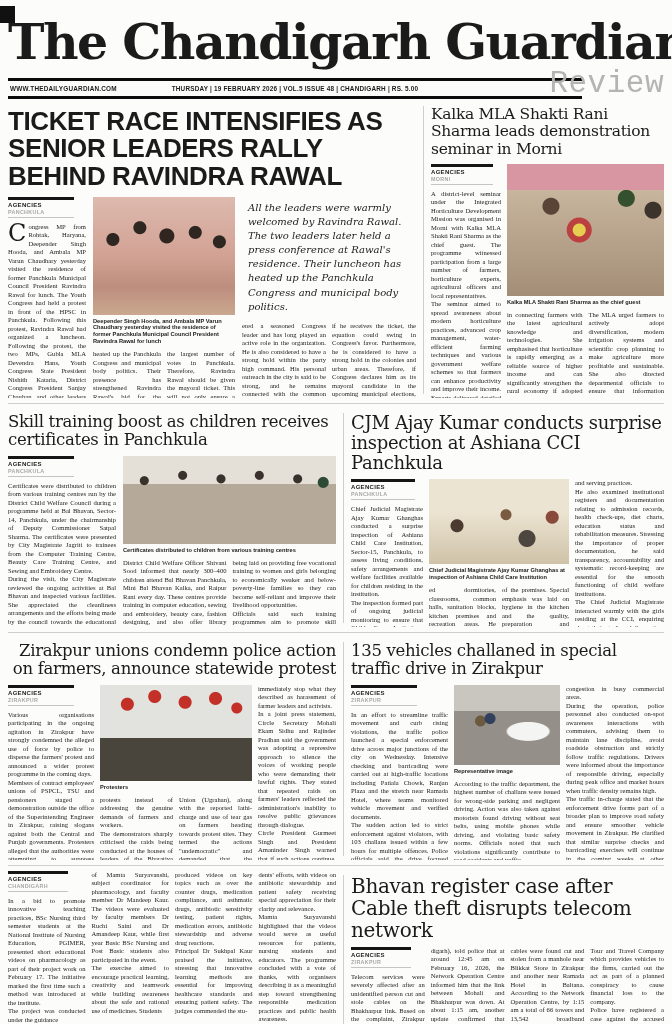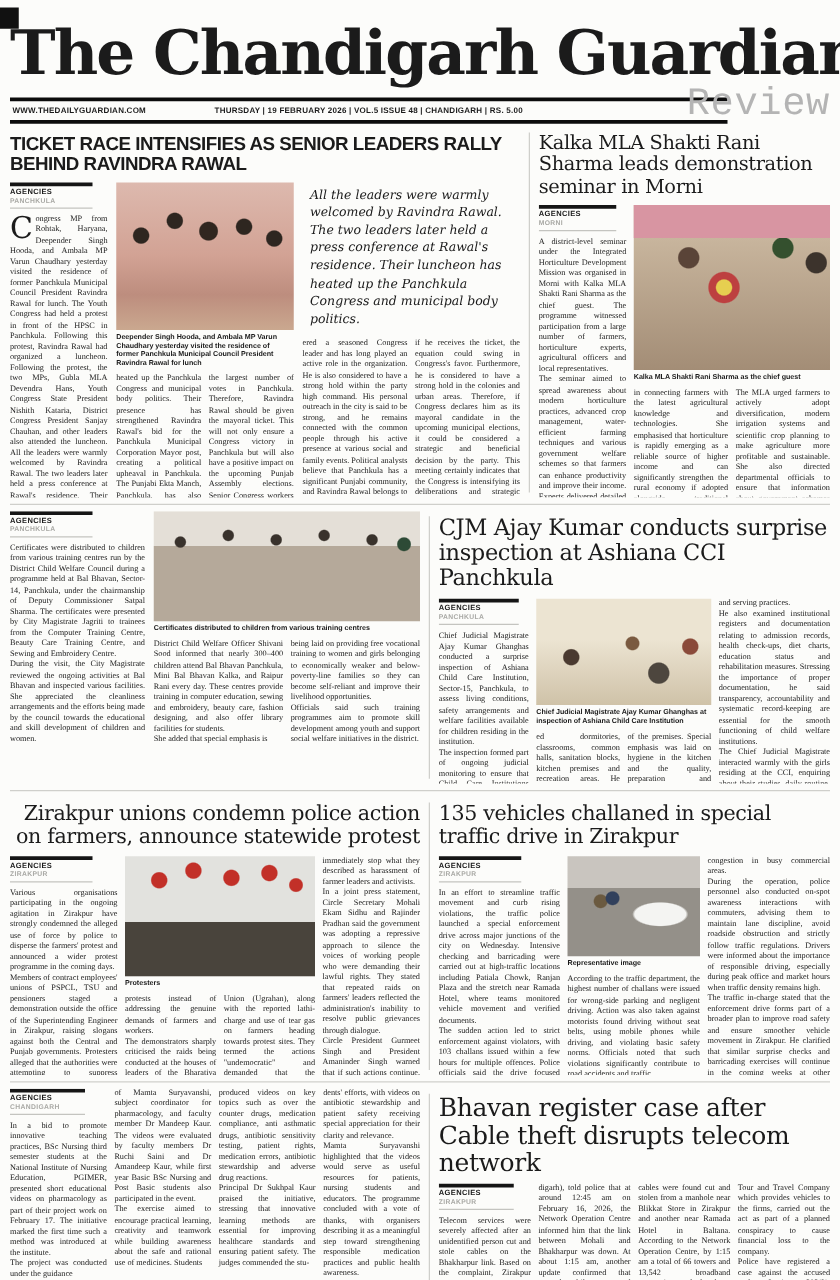--- a/index.html
+++ b/index.html
@@ -25,21 +25,21 @@
   .review {
     position:absolute; right:0; top:-12px; font-family:Liberation Mono, monospace;
     font-size:31px; color:#b4b4b4; letter-spacing:.5px;
   }
   
   .row { display:flex; overflow:hidden; }
   .vdiv { border-left:1px solid #cfcfcb; margin:4px 7px; }
   .hdiv { border-top:1px solid #cfcfcb; margin:5px 0; }
   h1,h2 { margin:0; }
   .h-main {
-    font-family:"Liberation Sans", sans-serif; font-weight:bold; font-size:15px;
+    font-family:"Liberation Sans", sans-serif; font-weight:bold; font-size:26px;
     line-height:1.06; letter-spacing:-0.4px; margin:6px 0 6px;
   }
   .h-serif { font-family:"DejaVu Serif", serif; font-weight:normal; letter-spacing:-0.3px; line-height:1.12; margin:4px 0 6px; }
   .h-kalka   { font-size:15.5px; }
   .h-skill   { font-size:16.5px; }
   .h-cjm     { font-size:18px; }
   .h-zirak   { font-size:16.5px;text-align:right; }
   .h-traffic { font-size:16.5px; }
   .h-nursing { font-size:14.5px; }
   .h-police  { font-size:20px; line-height:1.1; }
@@ -181,20 +181,21 @@
         </div>
       </div>
     </section>
   </div>
 
   <div class="hdiv"></div>
 
   <div class="row" style="height:218px">
 
     <section style="width:328px; overflow:hidden">
+      <h2 class="h-serif h-skill">Skill training boost as children receives certificates in Panchkula</h2>
       <div style="display:flex; gap:7px">
         <div style="width:108px; flex:none">
           <div class="byline">
             <div class="agency">AGENCIES</div>
             <div class="loc">PANCHKULA</div>
           </div>
           <div class="txt">Certificates were distributed to children from various training centres run by the District Child Welfare Council during a programme held at Bal Bhavan, Sector-14, Panchkula, under the chairmanship of Deputy Commissioner Satpal Sharma. The certificates were presented by City Magistrate Jagriti to trainees from the Computer Training Centre, Beauty Care Training Centre, and Sewing and Embroidery Centre.
 During the visit, the City Magistrate reviewed the ongoing activities at Bal Bhavan and inspected various facilities. She appreciated the cleanliness arrangements and the efforts being made by the council towards the educational and skill development of children and women.</div>
         </div>
         <div style="flex:1; min-width:0">

